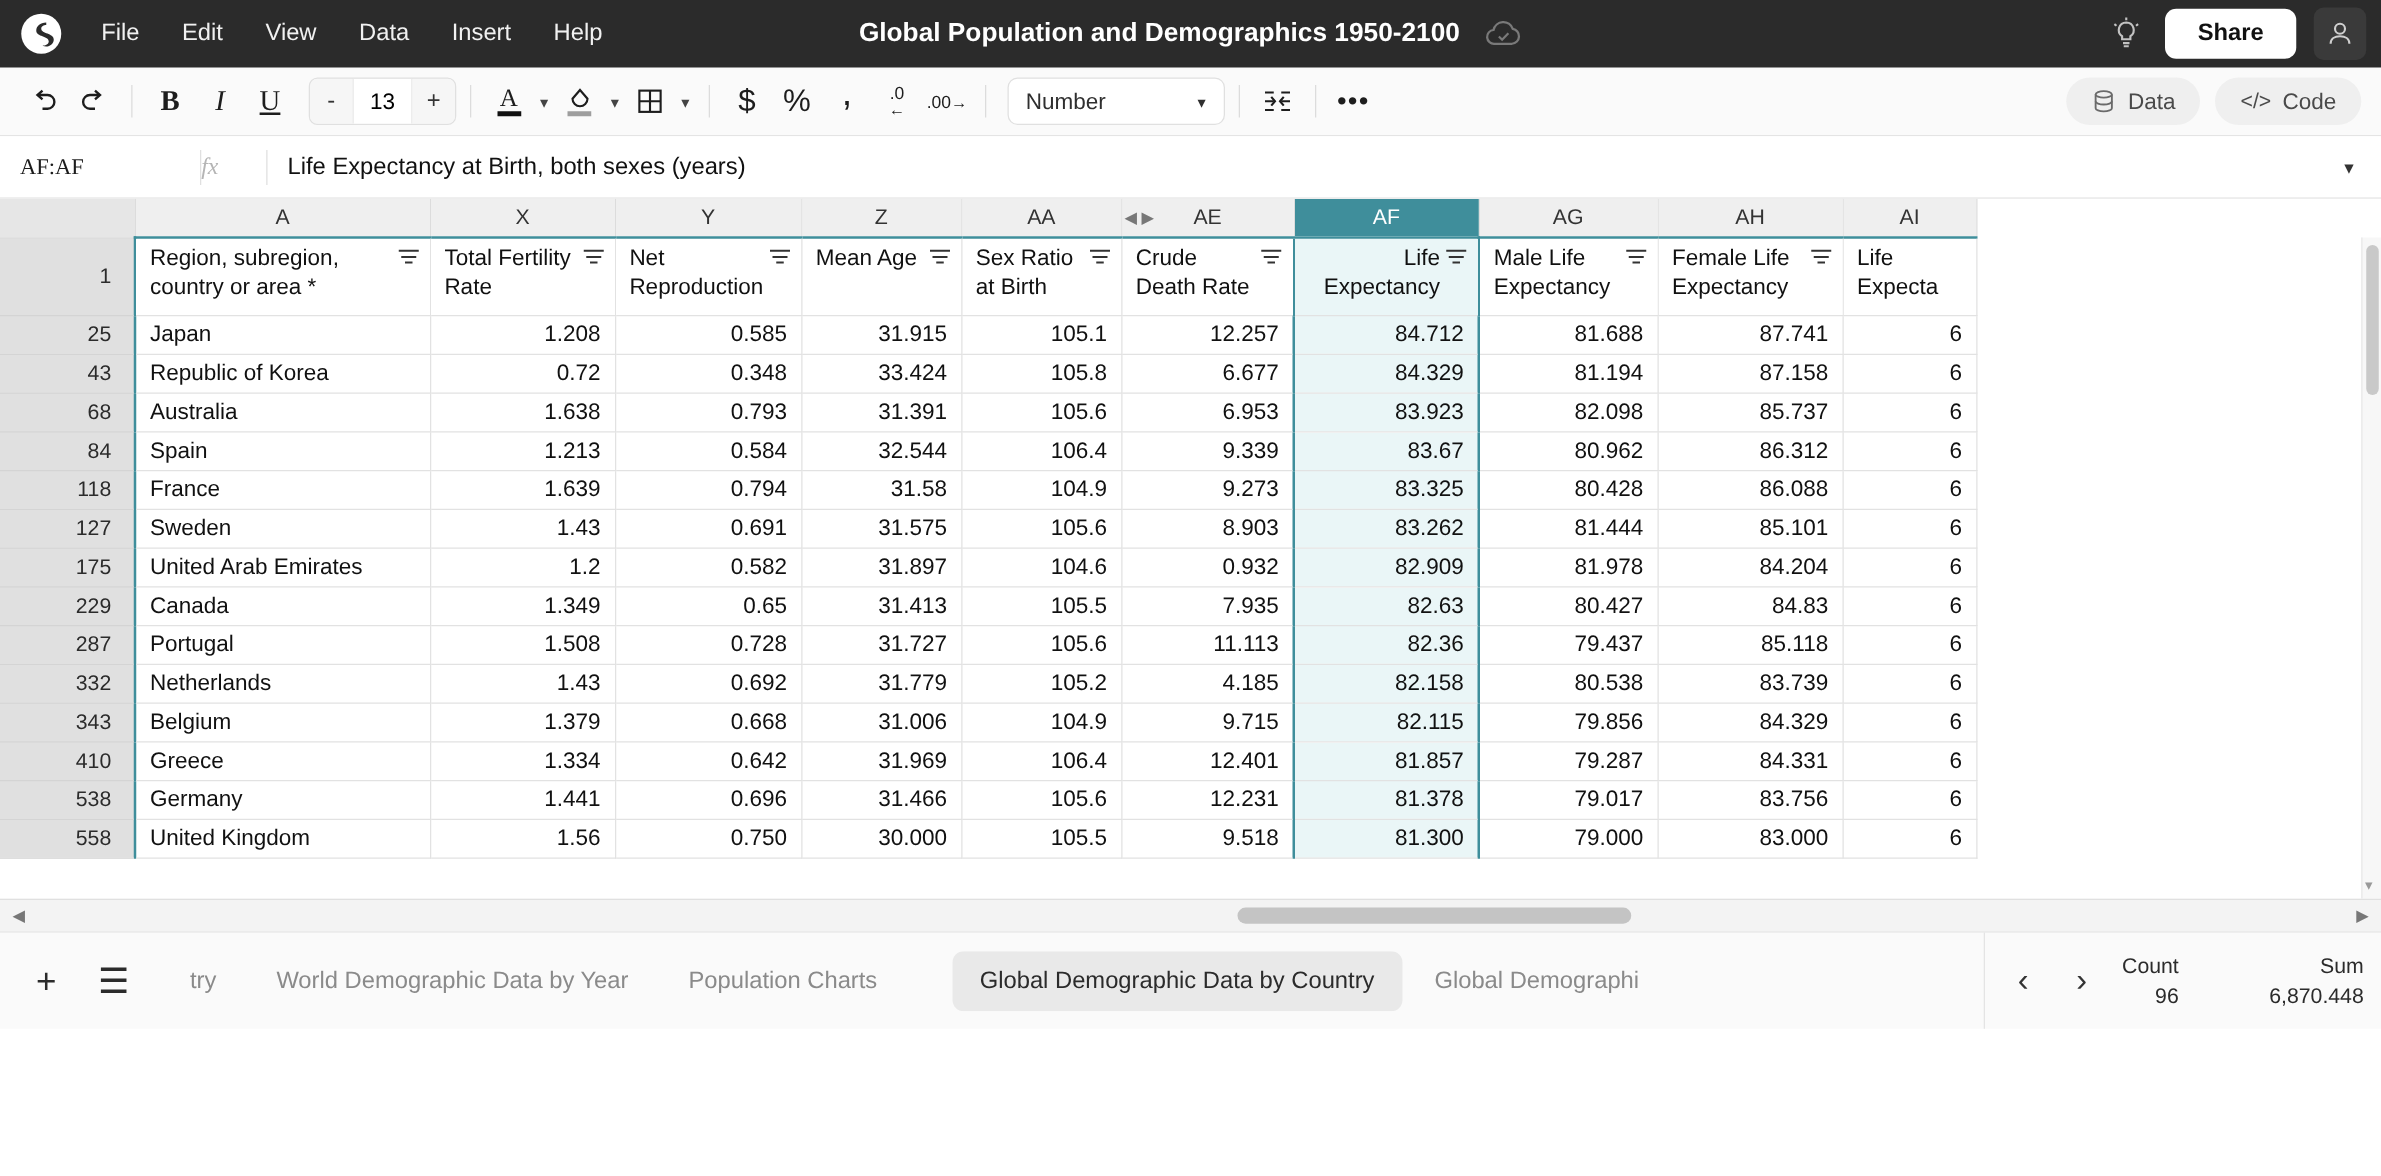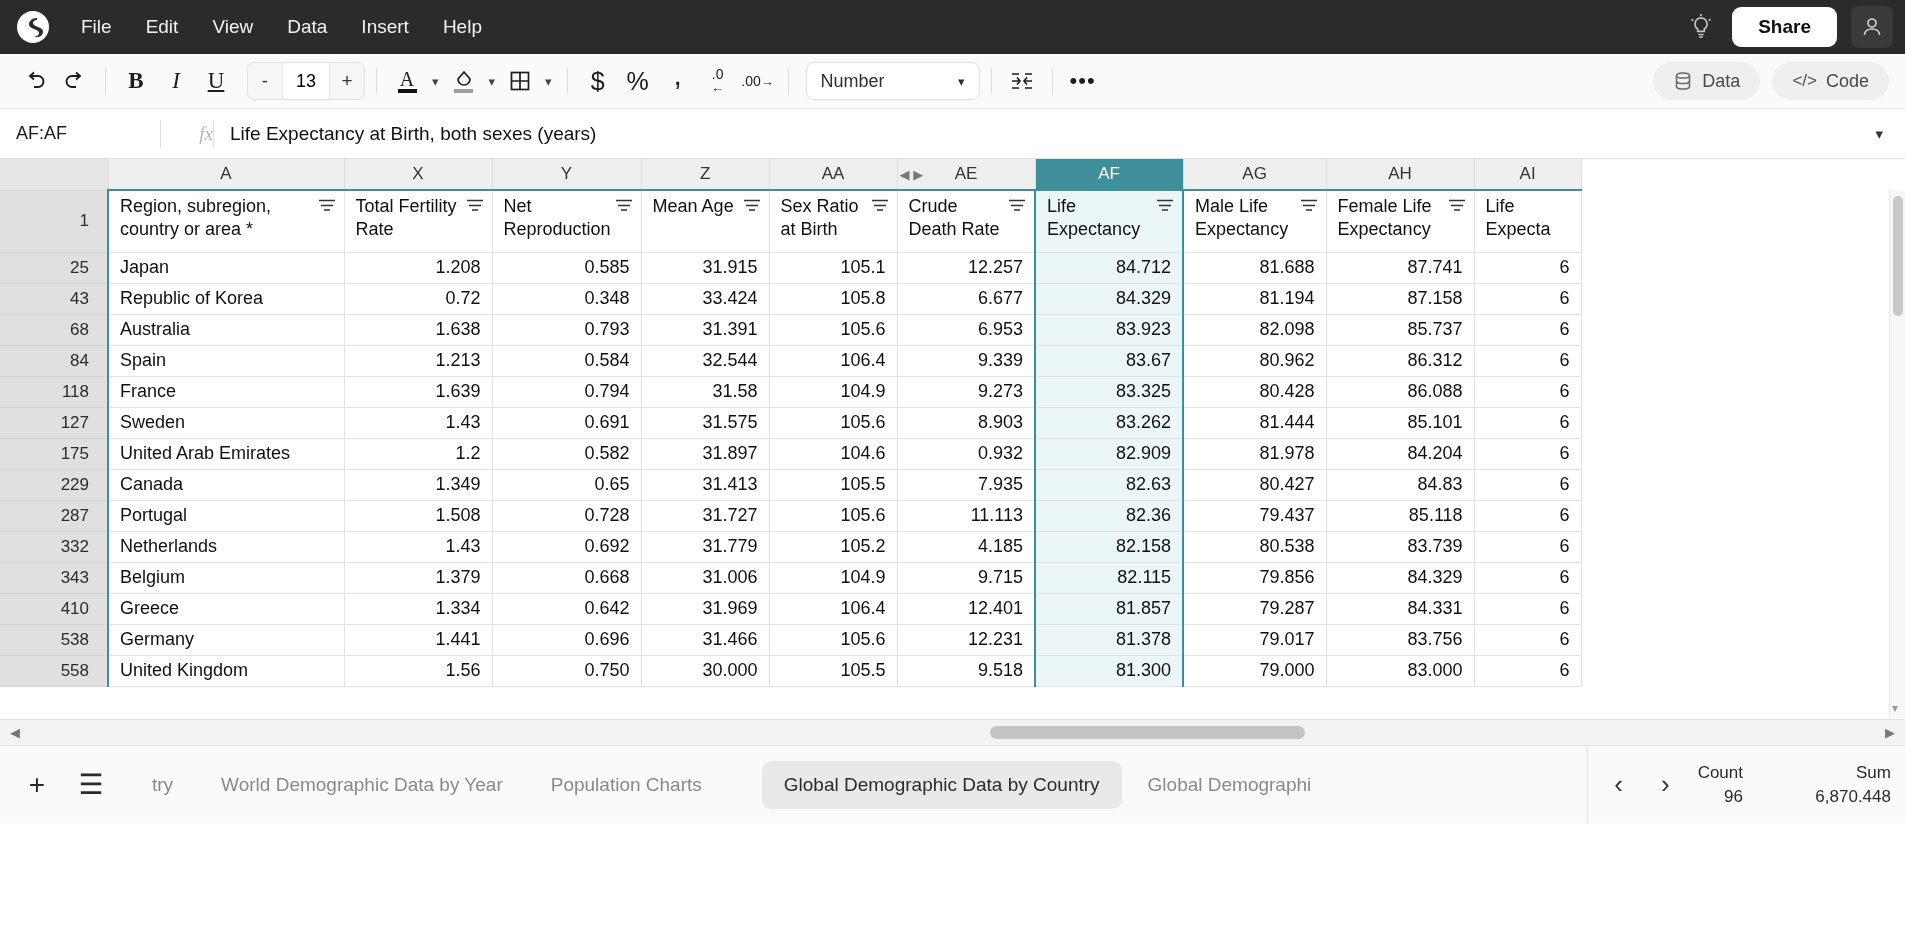--- a/index.html
+++ b/index.html
@@ -84,24 +84,24 @@
     color: #4a4a4a; cursor: pointer; border: none; font-family: inherit;
   }
   .tb-far-right { margin-left: auto; display: flex; align-items: center; gap: 12px; }
 
   
   .formulabar {
     height: 50px; display: flex; align-items: center; background: #fff;
     border-bottom: 1px solid #e0e0e0; padding-left: 10px;
   }
   .namebox {
-    width: 150px; font-size: 18px; color: #1c1c1c; padding-left: 6px;
+    width: 150px; font-size: 18px; color: #1c1c1c; padding-left: 6px; font-family: Liberation Serif, serif;
   }
   .fb-sep { width: 1px; height: 28px; background: #e0e0e0; }
-  .fx { width: 52px; text-align: right; color: #b5b5b5; font-size: 19px;
+  .fx { width: 52px; text-align: left; color: #b5b5b5; font-size: 19px;
         font-style: italic; font-family: "Liberation Serif", serif; }
   .formula-input {
     flex: 1; font-size: 19px; color: #111; padding-left: 16px;
     border: none; outline: none; background: transparent; font-family: inherit;
   }
   .fb-chev { padding: 0 22px; font-size: 15px; color: #333; cursor: pointer; }
 
   
   .gridwrap { position: relative; height: 560px; overflow: hidden; background: #fff; }
   table.grid { border-collapse: collapse; table-layout: fixed; }
@@ -123,21 +123,21 @@
   }
   td.cell.num { text-align: right; }
   td.cell.selcol { background: #eaf6f7; }
   td.cell.firstcol { border-left: 2px solid #3f8e9b; }
   td.hcell {
     border: 1px solid #e2e2e2; height: 62px; font-size: 18px; color: #111;
     padding: 4px 30px 4px 11px; background: #fff; vertical-align: top;
     position: relative; line-height: 23px; overflow: hidden;
     border-top: 2px solid #3f8e9b;
   }
-  td.hcell.selcol { background: #eaf6f7; border-left: 2px solid #3f8e9b; border-right: 2px solid #3f8e9b; }
+  td.hcell.selcol { background: #eaf6f7; border-left: 2px solid #3f8e9b; border-right: 2px solid #3f8e9b; text-align: right; }
   .filter-ic {
     position: absolute; right: 8px; top: 8px; width: 18px; height: 13px;
     cursor: pointer;
   }
   .hidden-arrows {
     position: absolute; left: 2px; top: 50%; transform: translateY(-50%);
     display: flex; gap: 3px; color: #777; font-size: 13px;
   }
   .sel-left-border { border-left: 2px solid #3f8e9b !important; }
   .sel-right-border { border-right: 2px solid #3f8e9b !important; }
@@ -205,20 +205,29 @@
 
   <div class="menu-list">
     <div class="menu-item">File</div>
     <div class="menu-item">Edit</div>
     <div class="menu-item">View</div>
     <div class="menu-item">Data</div>
     <div class="menu-item">Insert</div>
     <div class="menu-item">Help</div>
   </div>
 
+  <div class="doc-title">
+    <span>Global Population and Demographics 1950-2100</span>
+    <span class="cloud-icon">
+      <svg width="30" height="24" viewBox="0 0 30 24">
+        <path d="M8 20h14a6 6 0 0 0 .6-11.9A8 8 0 0 0 7.2 9 5.5 5.5 0 0 0 8 20z" fill="none" stroke="#b9b9b9" stroke-width="1.8"></path>
+        <path d="M11.5 14.2l2.6 2.6 5-5.2" fill="none" stroke="#b9b9b9" stroke-width="1.8"></path>
+      </svg>
+    </span>
+  </div>
 
   <div class="tb-right">
     <span class="bulb-icon">
       <svg width="26" height="28" viewBox="0 0 26 28">
         <path d="M13 5a6 6 0 0 1 3.3 11v2.4h-6.6V16A6 6 0 0 1 13 5z" fill="none" stroke="#e8e8e8" stroke-width="1.7"></path>
         <path d="M10.4 21.5h5.2M11 24h4" stroke="#e8e8e8" stroke-width="1.7"></path>
         <path d="M13 1v2.2M3.5 6.3l1.7 1.3M22.5 6.3l-1.7 1.3" stroke="#e8e8e8" stroke-width="1.7"></path>
       </svg>
     </span>
     <button class="share-btn">Share</button>

